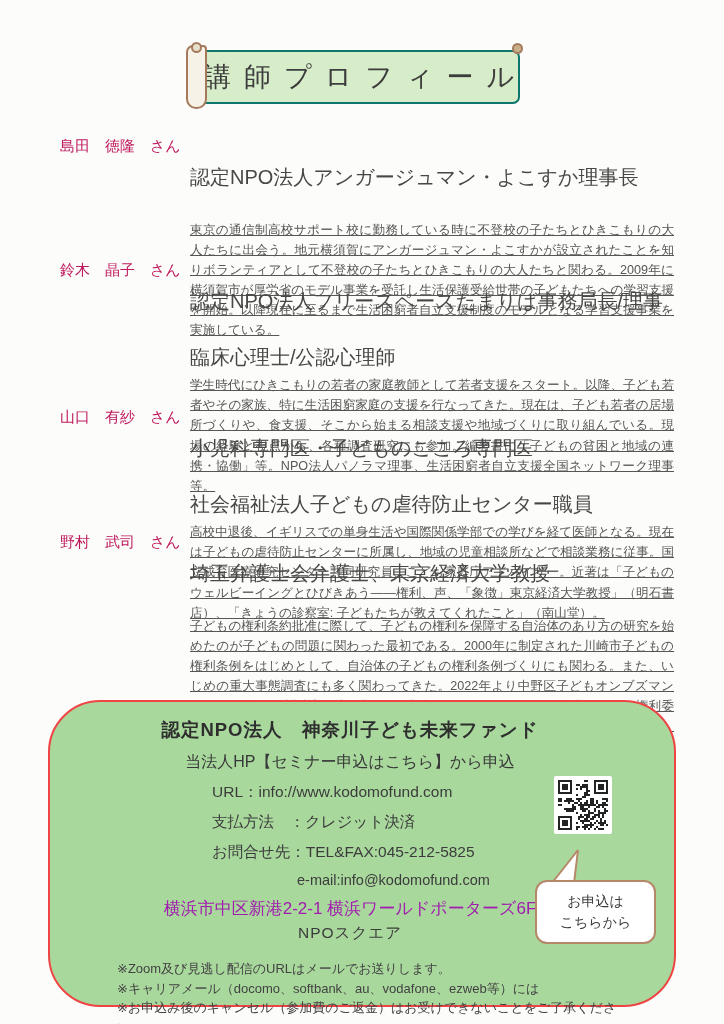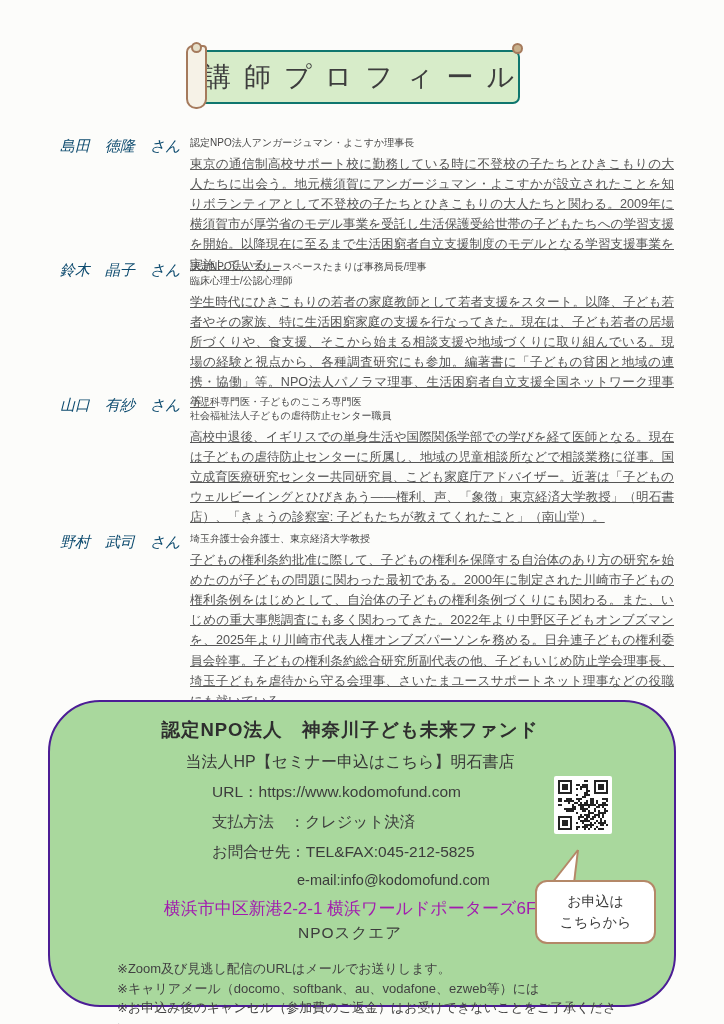--- a/index.html
+++ b/index.html
@@ -28,33 +28,33 @@
     background:#f6f2e7; border:2px solid #a57a5c;
     border-radius:7px 4px 10px 10px;
   }
   .banner-knob { position:absolute; width:11px; height:11px; border-radius:50%;
     border:2px solid #a57a5c; background:#e6dfc9; }
   .knob-left { left:5px; top:-3px; }
   .knob-right { right:-1px; top:-2px; background:#c8b08b; }
 
   
   .profile { position:absolute; left:60px; width:614px; display:flex; }
-  .profile-name { width:130px; flex:none; font-size:15px; color:#0c4a6e; padding-top:1px;font-style:italic; }
+  .profile-name { width:130px; flex:none; font-size:15px; color:#be185d; padding-top:1px; }
   .profile-body { width:484px; }
-  .profile-title { font-size:10px; line-height:1.38; color:#474747; }
+  .profile-title { font-size:20px; line-height:1.38; color:#474747;margin-top:28px; }
   .profile-bio {
     margin-top:4px; font-size:12.6px; line-height:1.6;
     color:#565656; text-align:justify;text-decoration:underline;
   }
-  .p0 { top:136px; } .p1 { top:260px; } .p2 { top:395px; } .p3 { top:532px; }
+  .p0 { top:136px; } .p1 { top:260px; } .p2 { top:407px; } .p3 { top:532px; }
 
   
   .contact-box {
     position:absolute; left:48px; top:700px; width:628px; height:307px;
-    background:#a9d89d; border:2px solid #4c1d95; border-radius:52px;
+    background:#a9d89d; border:2px solid #ef4444; border-radius:52px;
   }
   .info-wrap { width:560px; margin:15px 0 0 20px; text-align:center; }
   .org-name { font-size:18.5px; font-weight:bold; letter-spacing:1px; color:#2e2e2e; }
   .apply-line { margin-top:10px; font-size:16px; color:#383838; }
   .label-lines { text-align:left; margin-left:142px; margin-top:8px; color:#3c3c3c; }
   .label-lines > div { font-size:15.5px; margin-top:9px; }
   .email-line { text-align:left; margin-left:227px; margin-top:9px; font-size:14.5px; color:#3c3c3c; }
   .address-line { margin-top:9px; font-size:17px; color:#a21caf; }
   .address-line2 { margin-top:3px; font-size:15.5px; letter-spacing:1px; color:#3c3c3c; }
   .notes { margin:15px 0 0 47px; text-align:left; font-size:13px; line-height:1.5; color:#424242; }
@@ -117,23 +117,23 @@
   <div class="profile-body">
     <div class="profile-title">埼玉弁護士会弁護士、東京経済大学教授</div>
     <div class="profile-title"></div>
     <div class="profile-bio">子どもの権利条約批准に際して、子どもの権利を保障する自治体のあり方の研究を始めたのが子どもの問題に関わった最初である。2000年に制定された川崎市子どもの権利条例をはじめとして、自治体の子どもの権利条例づくりにも関わる。また、いじめの重大事態調査にも多く関わってきた。2022年より中野区子どもオンブズマンを、2025年より川崎市代表人権オンブズパーソンを務める。日弁連子どもの権利委員会幹事。子どもの権利条約総合研究所副代表の他、子どもいじめ防止学会理事長、埼玉子どもを虐待から守る会理事、さいたまユースサポートネット理事などの役職にも就いている。</div>
   </div>
 </div>
 
 <div class="contact-box">
   <div class="info-wrap">
     <div class="org-name">認定NPO法人　神奈川子ども未来ファンド</div>
-    <div class="apply-line">当法人HP【セミナー申込はこちら】明石書店</div>
+    <div class="apply-line">当法人HP【セミナー申込はこちら】から申込</div>
     <div class="label-lines">
-      <div>URL：https://www.kodomofund.com</div>
+      <div>URL：info://www.kodomofund.com</div>
       <div>支払方法　：クレジット決済</div>
       <div>お問合せ先：TEL&amp;FAX:045-212-5825</div>
     </div>
     <div class="email-line">e-mail:info@kodomofund.com</div>
     <div class="address-line">横浜市中区新港2-2-1 横浜ワールドポーターズ6F</div>
     <div class="address-line2">NPOスクエア</div>
     <div class="notes">
       <div>※Zoom及び見逃し配信のURLはメールでお送りします。</div>
       <div>※キャリアメール（docomo、softbank、au、vodafone、ezweb等）には</div>
       <div>※お申込み後のキャンセル（参加費のご返金）はお受けできないことをご了承ください。</div>

